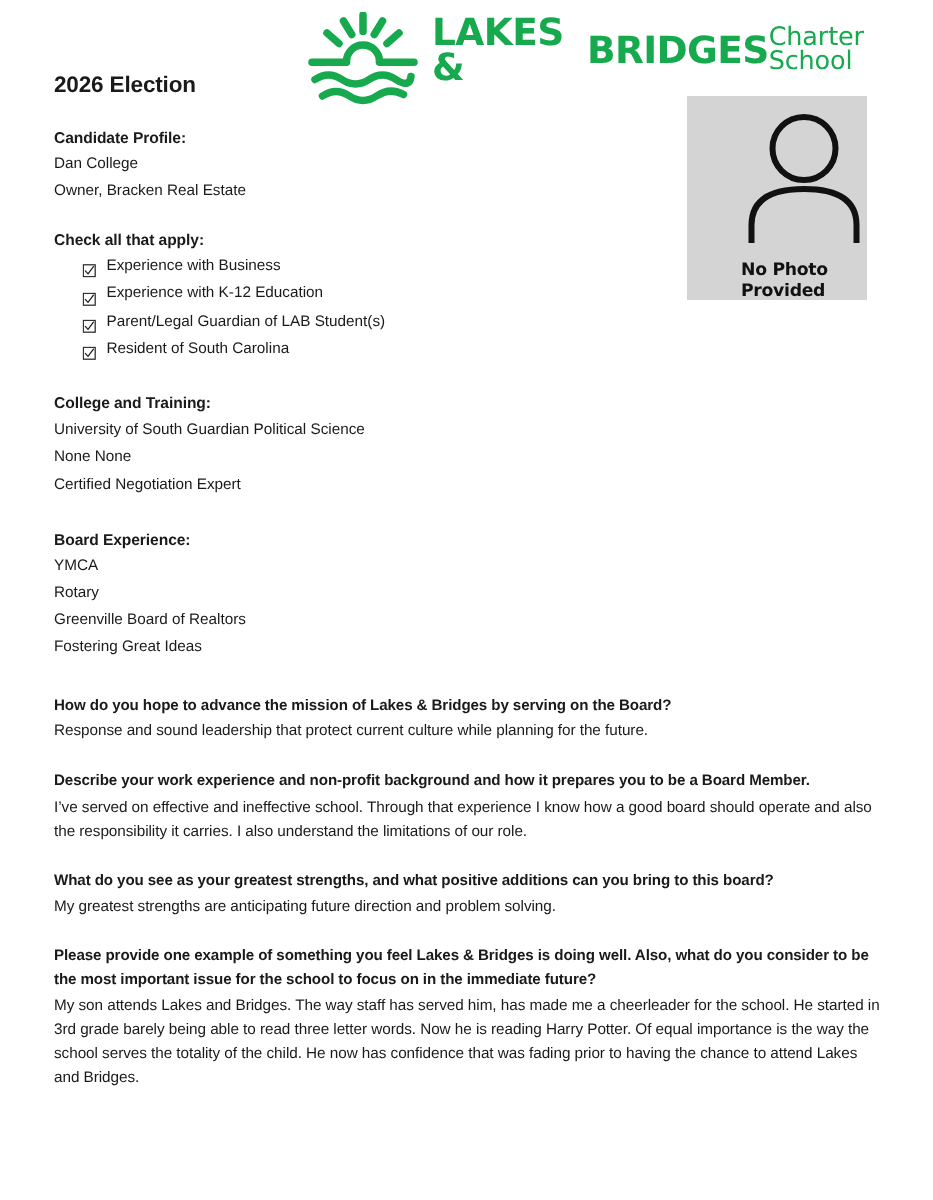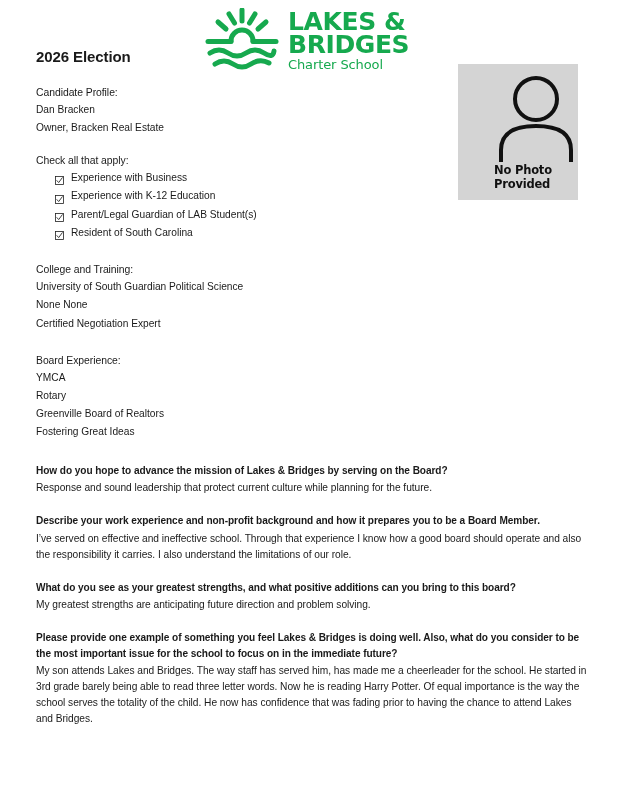--- a/index.html
+++ b/index.html
@@ -31,52 +31,52 @@
     gap: 9px;
   }
   .logo-mark {
     width: 74px;
     height: 62px;
     flex: 0 0 auto;
     display: block;
   }
   .logo-words {
     display: flex;
-    flex-direction: column;
     line-height: 0.93;
     padding-top: 2px;
+    align-items: center;
   }
   .logo-line1, .logo-line2 {
     font-family: "DejaVu Sans", sans-serif;
     font-weight: bold;
     font-size: 25px;
     letter-spacing: -0.4px;
     color: #16a94e;
   }
   .logo-sub {
     font-family: "DejaVu Sans", sans-serif;
     font-weight: normal;
-    font-size: 13px;
+    font-size: 17px;
     letter-spacing: -0.1px;
     color: #16a94e;
     margin-top: 2px;
   }
 
   
   .photo-box {
     position: absolute;
     left: 458px;
     top: 64px;
     width: 120px;
     height: 136px;
     background: #d4d4d4;
     display: flex;
     flex-direction: column;
     align-items: center;
-    justify-content: flex-start;
+    justify-content: space-between;
     box-sizing: border-box;
     padding-left: 36px;
   }
   .photo-silhouette {
     margin-top: 10px;
     width: 86px;
     height: 88px;
     display: block;
   }
   .photo-caption {
@@ -96,21 +96,21 @@
     width: 552px;
     font-size: 10.2px;
   }
   .election-title {
     font-weight: bold;
     font-size: 15px;
     letter-spacing: -0.1px;
     margin: 0 0 22px 0;
   }
   .sec-head {
-    font-weight: normal;
+    font-weight: bold;
     font-size: 10.4px;
     margin: 0 0 4px 0;
     letter-spacing: -0.05px;
   }
   .line {
     margin: 0 0 3px 0;
     font-size: 10.2px;
     line-height: 1.48;
   }
   .gap-md { height: 17px; }
@@ -187,21 +187,21 @@
     </svg>
     <div class="photo-caption">No Photo Provided</div>
   </div>
 
   <div class="doc">
 
     <div class="election-title">2026 Election</div>
 
     <div>
       <div class="sec-head">Candidate Profile:</div>
-      <div class="line">Dan Bracken</div>
+      <div class="line">Dan College</div>
       <div class="line">Owner, Bracken Real Estate</div>
     </div>
 
     <div class="gap-md"></div>
 
     <div>
       <div class="sec-head">Check all that apply:</div>
       <ul class="checklist">
         <li>
           <svg class="cbox" viewBox="0 0 10 10">

